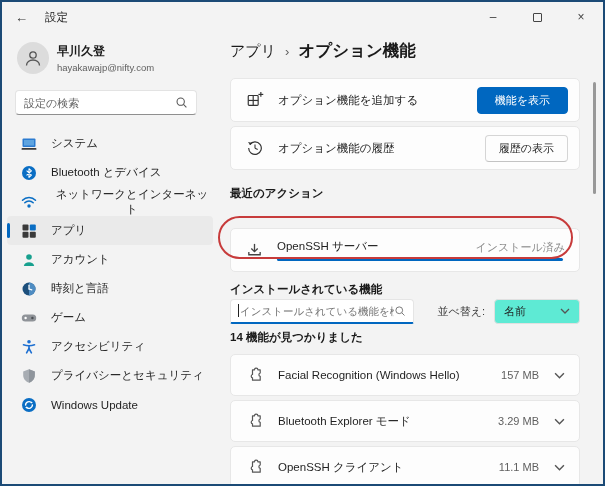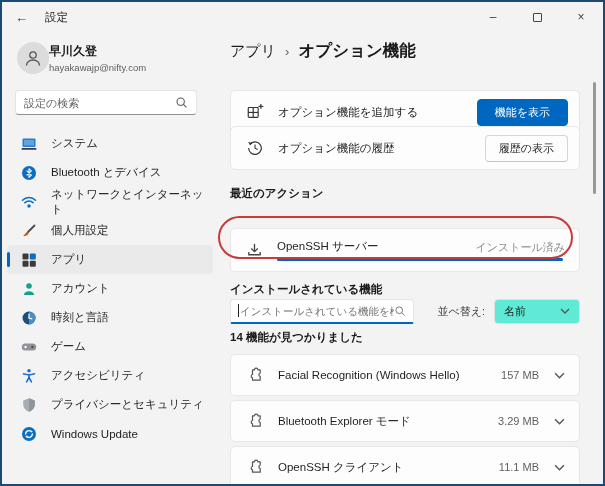--- a/index.html
+++ b/index.html
@@ -10,30 +10,30 @@
   }
   
   .titlebar{ position:absolute; top:0; left:0; right:0; height:30px; display:flex; align-items:center; }
   .back{ margin-left:13px; font-size:13px; color:#333; width:20px; }
   .apptitle{ margin-left:10px; font-size:11.5px; color:#1f1f1f; }
   .wincontrols{ position:absolute; right:0; top:0; height:30px; display:flex; }
   .wc{ width:44px; height:30px; display:flex; align-items:center; justify-content:center; color:#444; font-size:12px; }
   .maxbox{ width:9px; height:9px; border:1px solid #444; border-radius:1px; }
   
   .sidebar{ position:absolute; top:30px; left:0; width:216px; }
-  .profile{ display:flex; align-items:center; gap:0; margin:10px 0 16px 15px; }
+  .profile{ display:flex; align-items:center; gap:8px; margin:10px 0 16px 15px; }
   .avatar{ width:32px; height:32px; border-radius:50%; background:#dcdcdc; display:flex; align-items:center; justify-content:center; }
   .pname{ font-size:12px; font-weight:bold; color:#1a1a1a; }
   .pemail{ font-size:9.5px; color:#5f5f5f; margin-top:2px; }
   .searchbox{ margin-left:13px; width:182px; height:25px; background:#fff; border:1px solid #e3e3e3;
     border-bottom:1px solid #8f8f8f; border-radius:4px; display:flex; align-items:center; padding:0 8px; }
   .searchbox input{ flex:1; border:none; outline:none; background:transparent; font-size:11px; color:#333;
     font-family:"Liberation Sans",sans-serif; }
   .searchbox input::placeholder{ color:#5f5f5f; }
-  .nav{ margin-top:14px; }
+  .nav{ margin-top:14px;text-align:center; }
   .nav-item{ height:29px; display:flex; align-items:center; gap:14px; padding-left:14px; margin:0 5px;
     border-radius:4px; font-size:11.5px; color:#1f1f1f; position:relative; }
   .nav-item.selected{ background:#eaeaea; }
   .nav-item.selected::before{ content:''; position:absolute; left:0; top:7px; width:3px; height:15px;
     border-radius:2px; background:#0067C0; }
   .nicon{ width:16px; height:16px; display:inline-flex; }
   
   .main{ position:absolute; left:228px; top:30px; width:350px; height:454px; }
   .breadcrumb{ position:absolute; top:8px; left:0; display:flex; align-items:baseline; }
   .bc-parent{ font-size:15px; color:#1a1a1a; }
@@ -138,29 +138,20 @@
       <div class="nav-item">
         <span class="nicon">
             <svg viewBox="0 0 16 16" width="16" height="16">
               <path d="M1.5 6.2 a9 9 0 0 1 13 0" fill="none" stroke="#0a6ec4" stroke-width="1.5" stroke-linecap="round"></path>
               <path d="M3.8 8.8 a6 6 0 0 1 8.4 0" fill="none" stroke="#0a6ec4" stroke-width="1.5" stroke-linecap="round"></path>
               <circle cx="8" cy="12" r="1.7" fill="#0a6ec4"></circle>
             </svg>
           </span>
         <span>ネットワークとインターネット</span>
       </div>
-      <div class="nav-item">
-        <span class="nicon">
-            <svg viewBox="0 0 16 16" width="16" height="16">
-              <line x1="13.5" y1="2.5" x2="7" y2="9" stroke="#4a4a4a" stroke-width="1.8" stroke-linecap="round"></line>
-              <path d="M7.5 8.5 Q8.5 11 5.5 12.5 Q2.5 14 2.5 12 Q4.5 11.5 5 9.5 Z" fill="#b65c2e"></path>
-            </svg>
-          </span>
-        <span>個人用設定</span>
-      </div>
       <div class="nav-item selected">
         <span class="nicon">
             <svg viewBox="0 0 16 16" width="16" height="16">
               <rect x="1.5" y="1.5" width="6" height="6" rx="1" fill="#3a3a3a"></rect>
               <rect x="1.5" y="8.8" width="6" height="6" rx="1" fill="#3a3a3a"></rect>
               <rect x="8.8" y="8.8" width="6" height="6" rx="1" fill="#3a3a3a"></rect>
               <rect x="8.8" y="1.5" width="6" height="6" rx="1" fill="#0a6ec4"></rect>
             </svg>
           </span>
         <span>アプリ</span>
@@ -232,21 +223,21 @@
   </div>
 
   <div class="main">
 
     <div class="breadcrumb">
       <span class="bc-parent">アプリ</span>
       <span class="bc-sep">›</span>
       <span class="bc-current">オプション機能</span>
     </div>
 
-    <div class="card" style="top:58px">
+    <div class="card" style="top:46px">
       <span class="cicon">
           <svg viewBox="0 0 20 20" width="18" height="18">
             <rect x="2.5" y="5" width="11" height="11" rx="1" fill="none" stroke="#333" stroke-width="1.3"></rect>
             <line x1="8" y1="5" x2="8" y2="16" stroke="#333" stroke-width="1.3"></line>
             <line x1="2.5" y1="10.5" x2="13.5" y2="10.5" stroke="#333" stroke-width="1.3"></line>
             <line x1="16.5" y1="1" x2="16.5" y2="6.5" stroke="#333" stroke-width="1.3"></line>
             <line x1="13.8" y1="3.8" x2="19.2" y2="3.8" stroke="#333" stroke-width="1.3"></line>
           </svg>
         </span>
       <span class="clabel">オプション機能を追加する</span>

